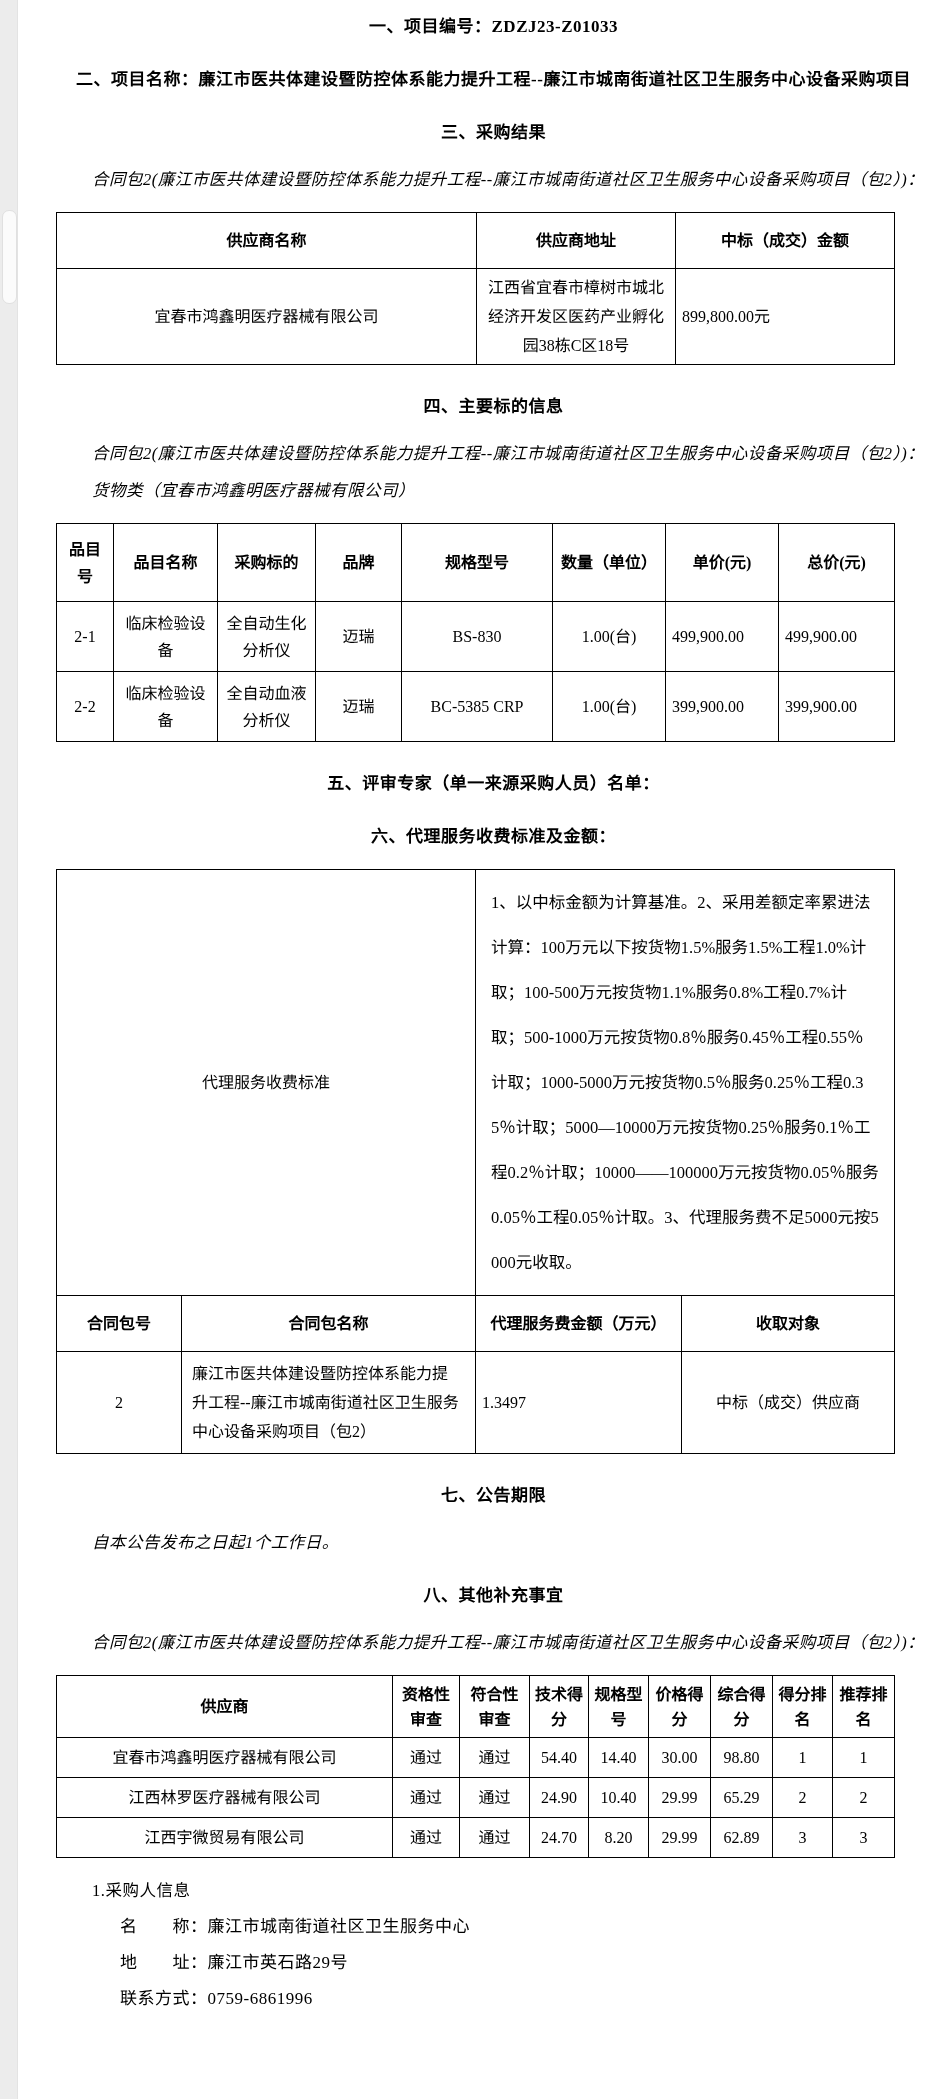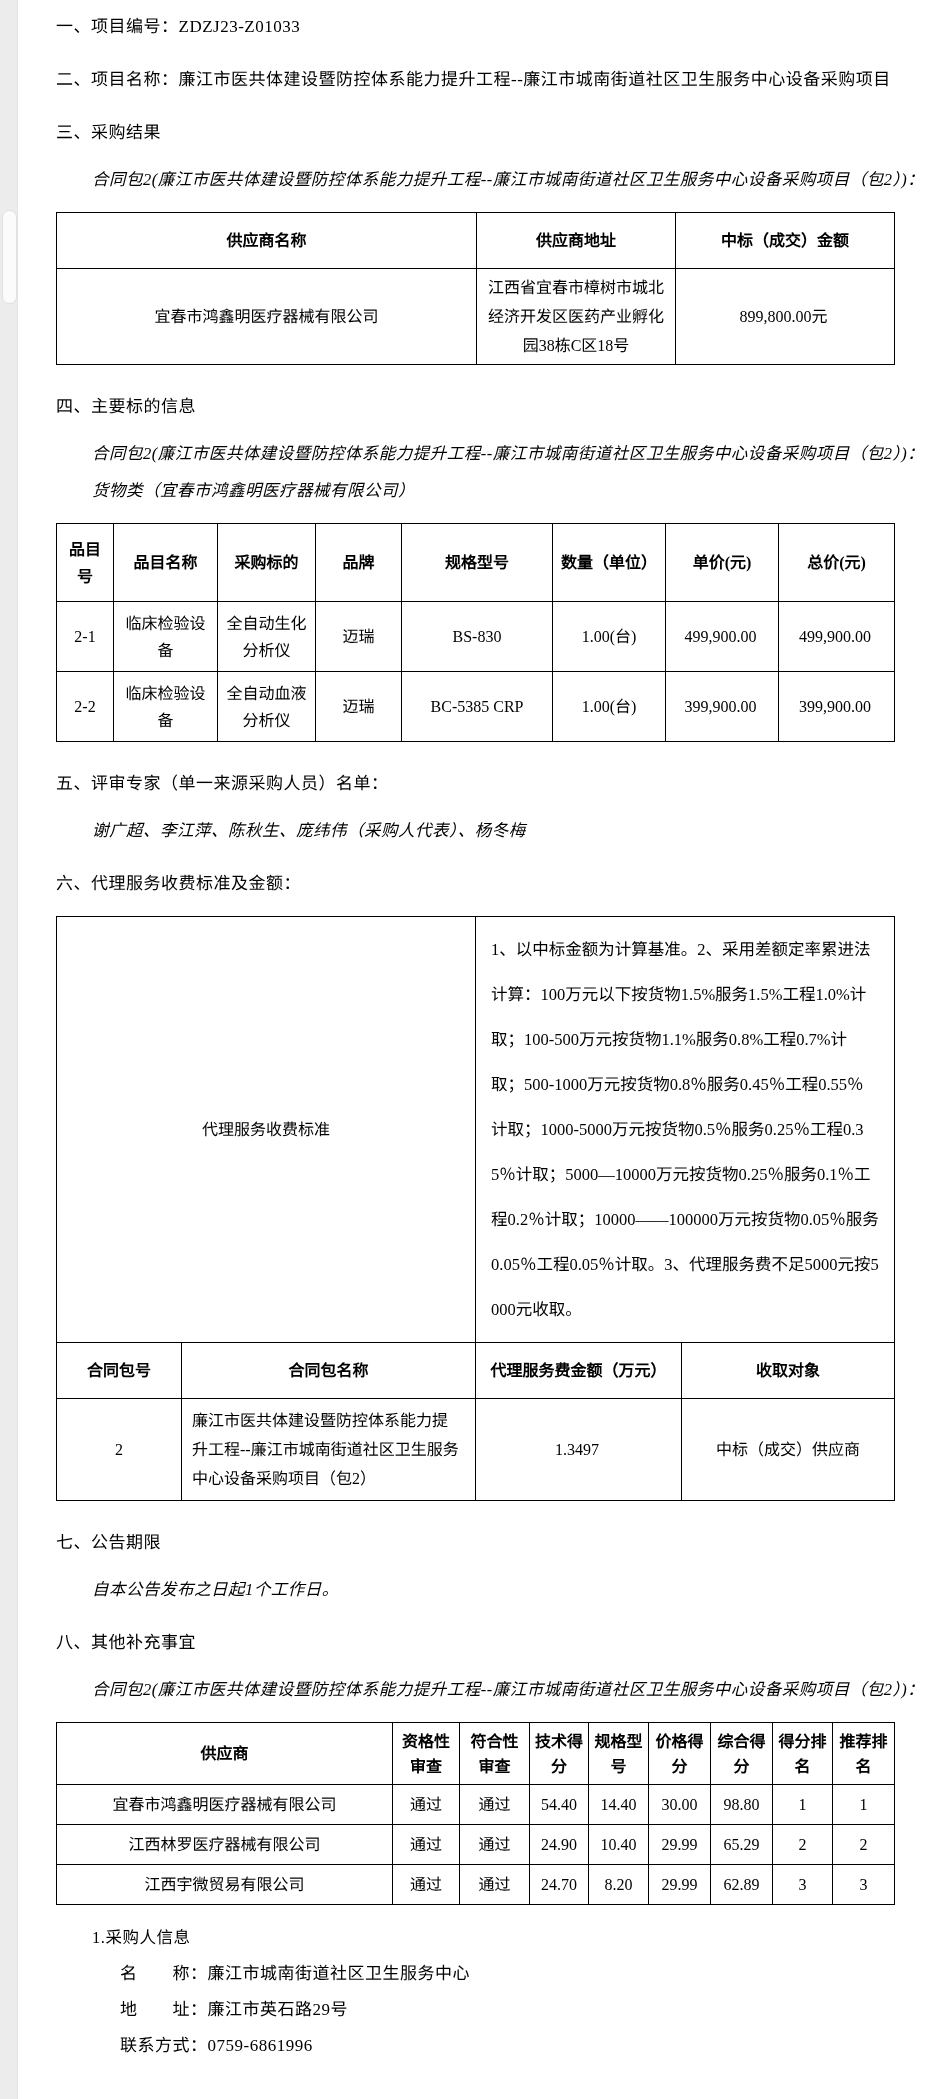--- a/index.html
+++ b/index.html
@@ -19,42 +19,42 @@
     position:absolute;left:0;top:0;bottom:0;width:17px;
     background:#ececec;border-right:1px solid #e3e3e3;
   }
   .scroll-thumb{
     position:absolute;left:2px;top:210px;width:13px;height:92px;
     background:#fbfbfb;border-radius:7px;border:1px solid #e0e0e0;
   }
   .content{position:absolute;left:18px;top:0;width:913px;}
 
   .sec-title{
-    font-weight:normal;font-size:17px;line-height:22px;
-    margin:31px 0 0 38px;letter-spacing:0.5px;
+    font-weight:bold;font-size:17px;line-height:22px;
+    margin:31px 0 0 38px;letter-spacing:0.5px;text-align:center;
   }
   .sec-title.first{margin-top:16px;}
   .para{
     font-size:16.5px;line-height:22px;
     margin:25px 0 0 74px;letter-spacing:0.5px;font-style:italic;
   }
   .para.tight{margin-top:15px;}
 
   table{
     border-collapse:collapse;table-layout:fixed;
     width:838px;margin:21px 0 0 38px;
     font-size:16px;
   }
   th,td{
     border:1px solid #000;
     text-align:center;vertical-align:middle;
     padding:4px 6px;word-break:break-all;line-height:29px;
   }
   th{font-weight:bold;}
-  td.num{text-align:center;padding-right:9px;}
+  td.num{text-align:left;padding-right:9px;}
   td.left{text-align:left;padding-left:10px;padding-right:16px;}
 
   .t1 tr.hdr{height:56px;margin-left:44px;}
   .t1 tr.row{height:96px;}
 
   .t2 tr.hdr{height:78px;}
   .t2 tr.row{height:70px;}
   .t2 td,.t2 th{line-height:27px;}
 
   .fee-top td{height:330px;}
@@ -158,21 +158,20 @@
         <td>迈瑞</td>
         <td>BC-5385 CRP</td>
         <td>1.00(台)</td>
         <td class="num">399,900.00</td>
         <td class="num">399,900.00</td>
       </tr>
     </tbody>
       </table>
 
     <div class="sec-title">五、评审专家（单一来源采购人员）名单：</div>
-    <div class="para">谢广超、李江萍、陈秋生、庞纬伟（采购人代表）、杨冬梅</div>
 
     <div class="sec-title">六、代理服务收费标准及金额：</div>
 
     <table class="fee-top">
       <colgroup>
           <col style="width:419px">
           <col style="width:419px">
         </colgroup>
       <tbody>
           <tr>

